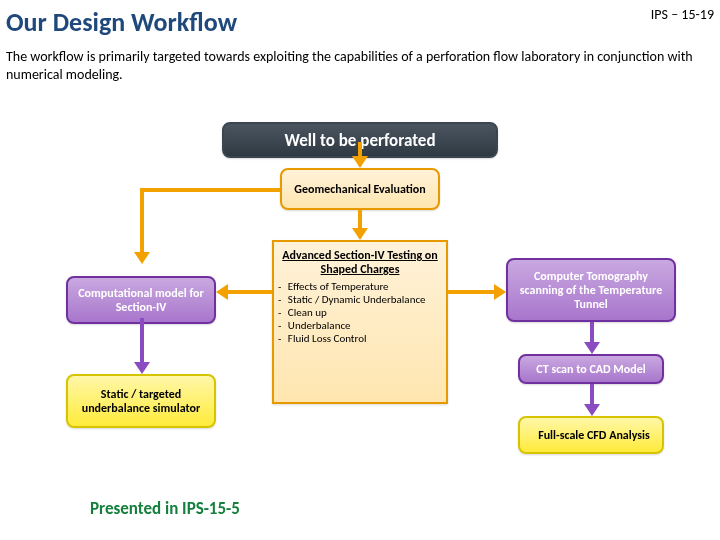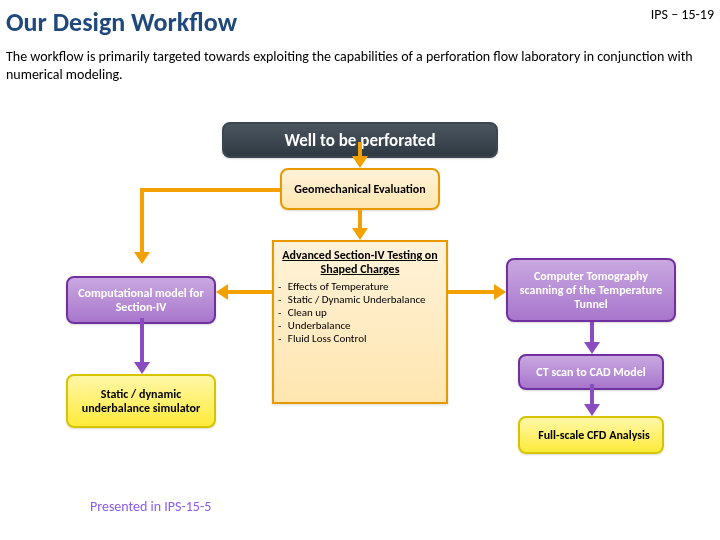--- a/index.html
+++ b/index.html
@@ -97,23 +97,23 @@
     margin-left: -10px;
     margin-right: 4px;
   }
   .arrow-stub-orange { position:absolute; background:#f2a100; width:4px; }
   .arrow-stub-purple { position:absolute; background:#8a4cc0; width:4px; }
   .head-orange { position:absolute; width:0;height:0;border-left:8px solid transparent;border-right:8px solid transparent;border-top:12px solid #f2a100; }
   .head-purple { position:absolute; width:0;height:0;border-left:8px solid transparent;border-right:8px solid transparent;border-top:12px solid #8a4cc0; }
   .elbow-orange { position:absolute; background:#f2a100; height:4px; }
   .credit {
     position: absolute;
-    font-weight: 400;
-    font-size: 14px;
-    color: #8b5cf6;
+    font-weight: 700;
+    font-size: 17px;
+    color: #15803d;
   }
 </style>
 </head>
 <body>
 
 <div class="title">Our Design Workflow</div>
 <div class="code">IPS – 15-19</div>
 <div class="intro">The workflow is primarily targeted towards exploiting the capabilities of a perforation flow laboratory in conjunction with numerical modeling.</div>
 
 <div class="box box-dark" style="left:222px; top:106px; width:276px; height:36px;">
@@ -149,34 +149,34 @@
 <div style="position:absolute; left:216px; top:284px; width:0;height:0;border-top:8px solid transparent;border-bottom:8px solid transparent;border-right:12px solid #f2a100;"></div>
 
 <div class="box box-purple" style="left:66px; top:276px; width:150px; height:48px;">
   <span>Computational model for Section-IV</span>
 </div>
 
 <div class="arrow-stub-purple" style="left:140px; top:318px; height:44px;"></div>
 <div class="head-purple" style="left:134px; top:362px;"></div>
 
 <div class="box box-yellow" style="left:66px; top:374px; width:150px; height:54px;">
-  <span>Static / dynamic underbalance simulator</span>
+  <span>Static / targeted underbalance simulator</span>
 </div>
 
 <div class="elbow-orange" style="left:448px; top:290px; width:46px;"></div>
 <div style="position:absolute; left:494px; top:284px; width:0;height:0;border-top:8px solid transparent;border-bottom:8px solid transparent;border-left:12px solid #f2a100;"></div>
 
 <div class="box box-purple" style="left:506px; top:258px; width:170px; height:64px;">
   <span>Computer Tomography scanning of the Temperature Tunnel</span>
 </div>
 
 <div class="arrow-stub-purple" style="left:590px; top:322px; height:20px;"></div>
 <div class="head-purple" style="left:584px; top:342px;"></div>
 
-<div class="box box-purple" style="left:518px; top:354px; width:146px; height:36px;text-align:right;">
+<div class="box box-purple" style="left:518px; top:354px; width:146px; height:30px;text-align:right;">
   <span>CT scan to CAD Model</span>
 </div>
 
 <div class="arrow-stub-purple" style="left:590px; top:384px; height:20px;"></div>
 <div class="head-purple" style="left:584px; top:404px;"></div>
 
 <div class="box box-yellow" style="left:518px; top:416px; width:146px; height:38px;padding-left:12px;">
   <span>Full-scale CFD Analysis</span>
 </div>
 

